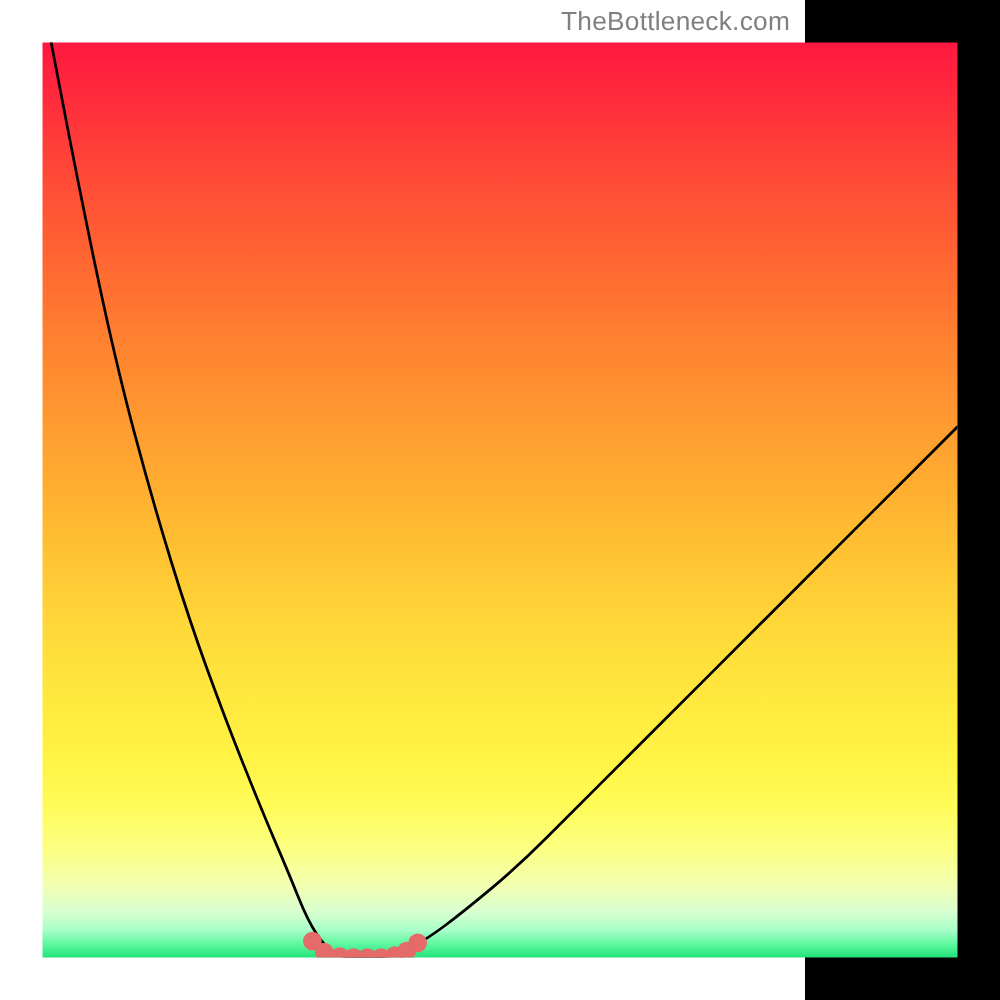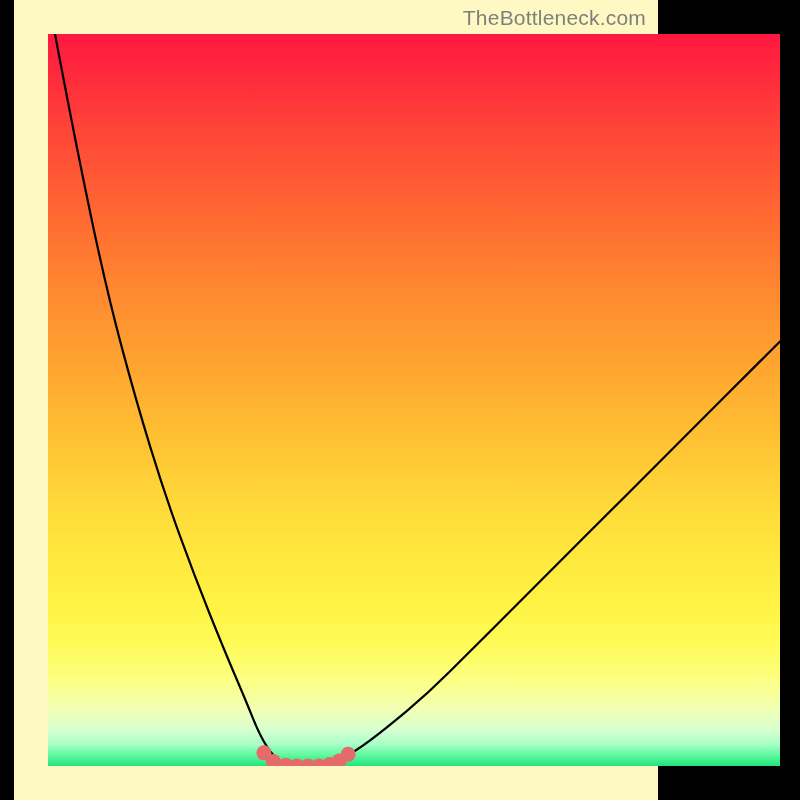--- a/index.html
+++ b/index.html
@@ -7,24 +7,24 @@
     padding: 0;
     width: 800px;
     height: 800px;
     background: #000;
     overflow: hidden;
     font-family: Arial, Helvetica, sans-serif;
   }
   .frame {
     position: absolute;
     top: 0;
-    left: 14px;
+    left: 0;
     width: 644px;
     height: 800px;
-    background: #fef9c3;
+    background: #ffffff;
   }
   .plot {
     position: absolute;
     top: 34px;
     left: 34px;
     width: 732px;
     height: 732px;
     background: linear-gradient(
       to bottom,
       #ff183f 0%,

